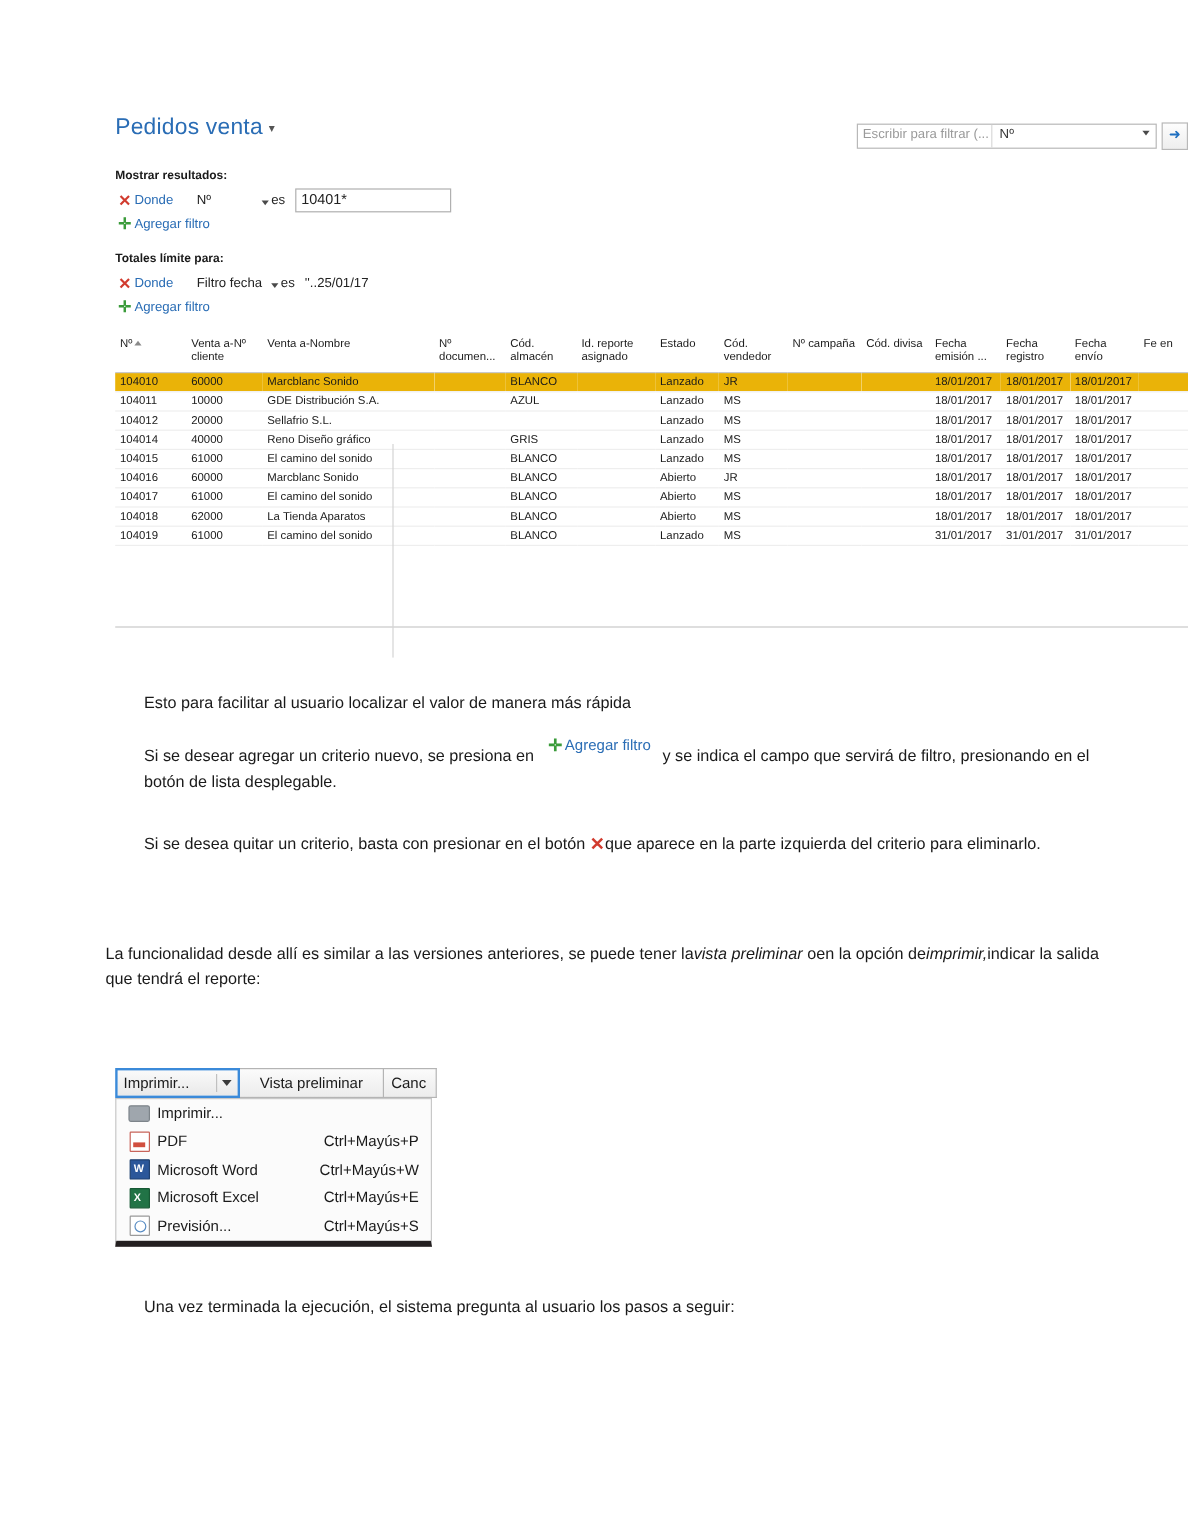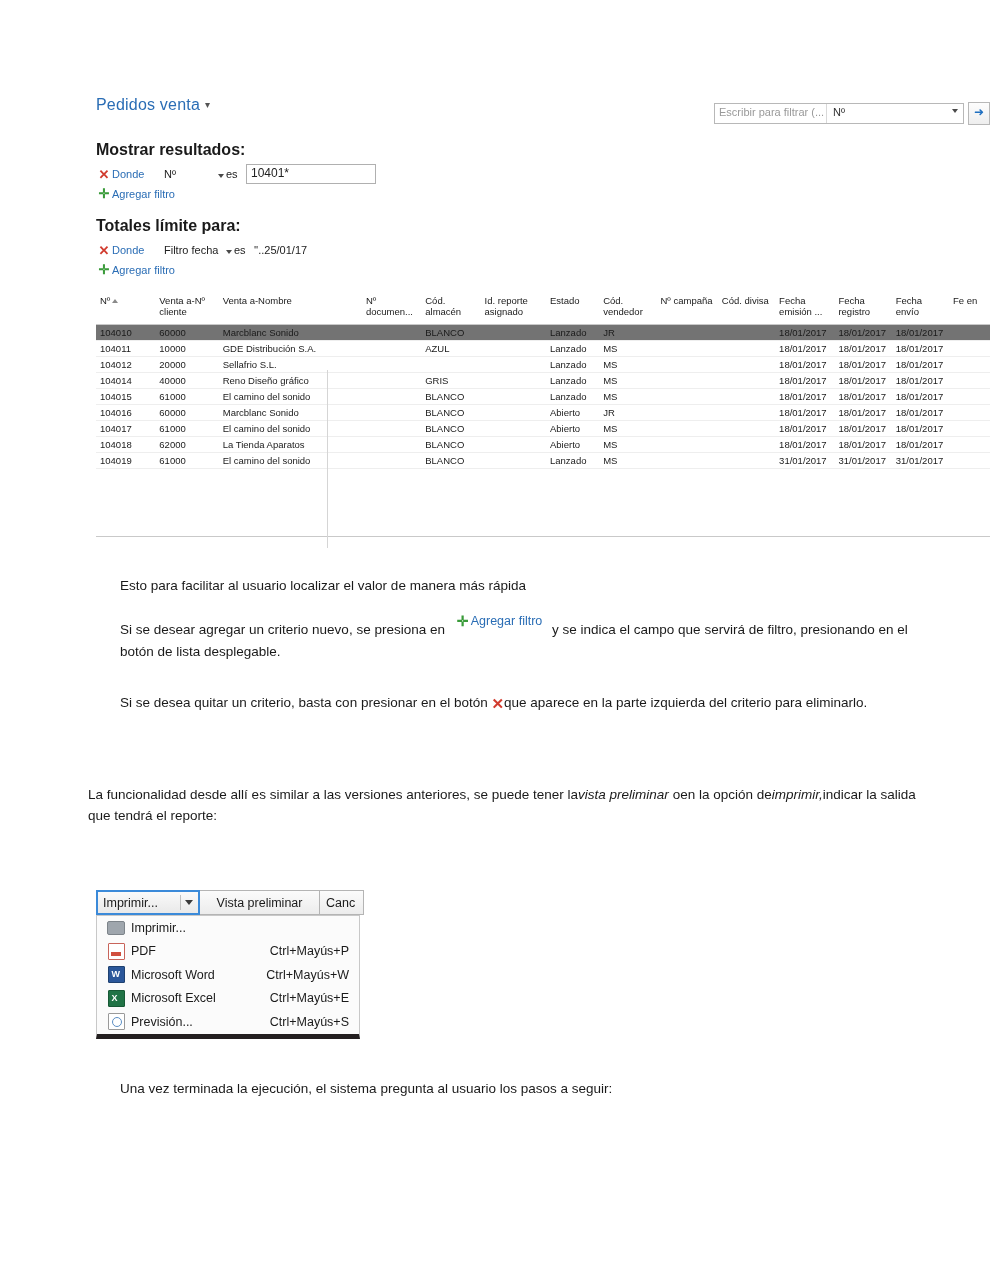--- a/index.html
+++ b/index.html
@@ -25,21 +25,21 @@
   }
 
   .shot1-header {
     display: flex;
     align-items: flex-start;
     justify-content: space-between;
   }
 
   .page-title {
     color: #2a6db5;
-    font-size: 16px;
+    font-size: 19px;
     font-weight: 400;
     letter-spacing: .2px;
   }
   .title-caret {
     color: #555;
     font-size: 10px;
     margin-left: 5px;
     position: relative;
     top: -2px;
   }
@@ -92,21 +92,21 @@
     line-height: 19px;
     text-align: center;
   }
 
   .filter-section {
     margin-top: 16px;
     font-size: 11px;
   }
   .filter-label {
     font-weight: bold;
-    font-size: 16px;
+    font-size: 10px;
     color: #1a1a1a;
     margin-bottom: 5px;
   }
   .filter-row {
     display: flex;
     align-items: center;
     height: 20px;
     margin-bottom: 2px;
   }
   .x-icon {
@@ -184,21 +184,21 @@
     color: #1a1a1a;
     line-height: 1.15;
   }
   .grid td {
     padding: 2px 4px;
     border-bottom: 1px solid #eeeeee;
     white-space: nowrap;
     overflow: hidden;
   }
   .grid tbody tr.selected td {
-    background: #737373;
+    background: #eab308;
   }
   .sort-arrow {
     display: inline-block;
     width: 0; height: 0;
     border-left: 3.5px solid transparent;
     border-right: 3.5px solid transparent;
     border-bottom: 4px solid #8a8a8a;
     margin-left: 2px;
     vertical-align: middle;
   }

